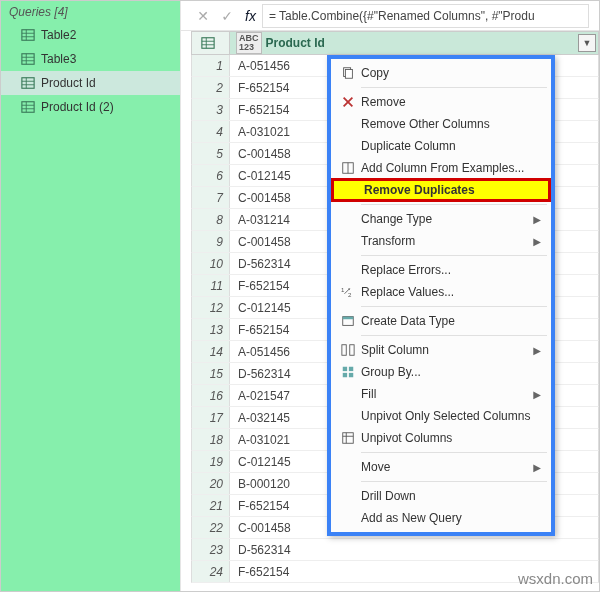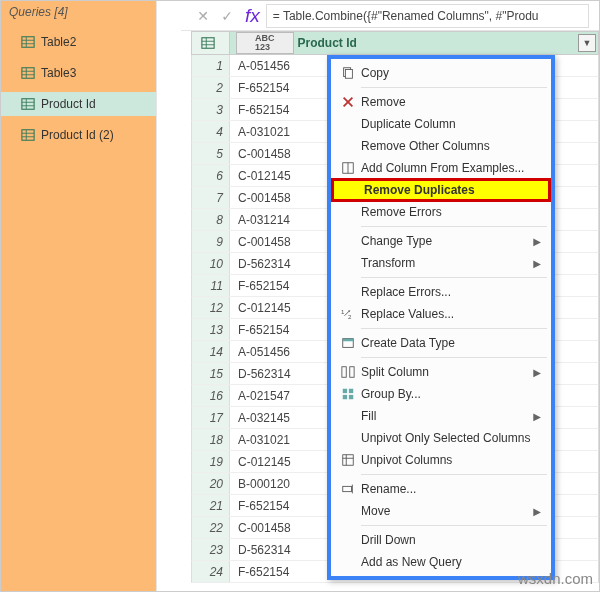--- a/index.html
+++ b/index.html
@@ -1,34 +1,34 @@
 <!DOCTYPE html>
 <html><head>
 <meta charset="utf-8">
 <style>
   * { box-sizing: border-box; font-family: "Segoe UI", Arial, sans-serif; }
   body { margin: 0; background: #fff; font-size: 12px; color: #333; width: 600px; height: 592px; overflow: hidden; position: relative; border: 1px solid #ccc;}
   
-  .sidebar { position: absolute; left: 0; top: 0; width: 156px; height: 592px; background: #fdba74; border-right: 1px solid #e5e5e5; }
+  .sidebar { position: absolute; left: 0; top: 0; width: 180px; height: 592px; background: #86efac; border-right: 1px solid #e5e5e5; }
   .sidebar-header { padding: 4px 8px; color: #555; font-style: italic; font-size: 12px; }
-  .query-item { display: flex; padding: 5px 10px 5px 20px; cursor: pointer; margin-top: 7px; }
+  .query-item { display: flex; padding: 5px 10px 5px 20px; cursor: pointer; }
   .query-item.selected { background: #cce8dd; }
   .table-icon-svg { width: 14px; height: 14px; margin-right: 6px; flex-shrink: 0; }
   
   .main { position: absolute; left: 180px; top: 0; right: 0; bottom: 0; }
   .formula-bar { height: 30px; border-bottom: 1px solid #e5e5e5; display: flex; align-items: center; padding: 0 10px; }
   .fb-btn { width: 24px; text-align: center; color: #aaa; font-size: 14px; }
-  .fx { font-style: italic; color: #6d28d9; margin: 12px 6px; font-size: 19px;}
+  .fx { font-style: italic; color: #0f172a; margin: 12px 6px; font-size: 14px;}
   .formula-input { flex: 1; border: 1px solid #ddd; padding: 4px 6px; font-size: 12px; white-space: nowrap; overflow: hidden; color: #444; }
   
   .grid { position: absolute; top: 30px; left: 10px; right: 0; bottom: 0; }
   .col-header-row { display: flex; height: 24px; background: #eaf4ef; border: 1px solid #ccc; }
   .rownum-header { width: 38px; border-right: 1px solid #ccc; display:flex; align-items:center; justify-content:center; background:#eaf4ef;}
   .col-header { flex: 1; display: flex; align-items: center; padding: 0 6px; font-weight: 600; color: #2a6850; background:#c9e8d9; position:relative;}
-  .type-icon { font-size: 9px; margin-right: 4px; background:#eee; border:1px solid #bbb; padding:1px 18px; color:#555; line-height:1; }
+  .type-icon { font-size: 9px; margin-right: 4px; background:#eee; border:1px solid #bbb; padding:1px 2px; color:#555; line-height:1; }
   .dropdown-btn { position: absolute; right: 2px; top: 2px; width: 18px; height: 18px; border: 1px solid #999; background: #f5f5f5; display:flex; align-items:center; justify-content:center; font-size:9px; color:#555;}
   
   .data-row { display: flex; height: 22px; border-left: 1px solid #ddd; border-right: 1px solid #ddd; border-bottom: 1px solid #eee; }
   .rownum { width: 38px; border-right: 1px solid #ddd; background: #eaf4ef; display: flex; align-items: center; justify-content: flex-end; padding-right: 6px; font-style: italic; color: #555; }
   .cell { flex: 1; padding: 0 8px; display: flex; align-items: center; color:#444;}
 
   
   .context-menu { position: absolute; left: 326px; top: 54px; width: 228px; background: #fcfcfc; border: 4px solid #3b82f6; box-shadow: 2px 2px 6px rgba(0,0,0,0.25); padding: 3px 0; }
   .cm-item { display: flex; align-items: center; height: 22px; padding: 0 10px 0 4px; cursor: default; position:relative;}
   .cm-icon { width: 26px; display: flex; justify-content: center; color: #555; font-size: 13px; }
@@ -225,42 +225,38 @@
       <span class="cm-icon">
         <svg width="14" height="14" viewBox="0 0 16 16">
           <line x1="3" y1="3" x2="13" y2="13" stroke="#b33" stroke-width="2"></line>
           <line x1="13" y1="3" x2="3" y2="13" stroke="#b33" stroke-width="2"></line>
         </svg>
       </span>
       <span class="cm-label">Remove</span>
     </div>
     <div class="cm-item">
       <span class="cm-icon"></span>
+      <span class="cm-label">Remove Other Columns</span>
+    </div>
+    <div class="cm-item">
+      <span class="cm-icon"></span>
       <span class="cm-label">Duplicate Column</span>
-    </div>
-    <div class="cm-item">
-      <span class="cm-icon"></span>
-      <span class="cm-label">Remove Other Columns</span>
     </div>
     <div class="cm-item">
       <span class="cm-icon">
         <svg width="14" height="14" viewBox="0 0 16 16">
           <rect x="2" y="2" width="12" height="12" fill="none" stroke="#555"></rect>
           <line x1="8" y1="2" x2="8" y2="14" stroke="#555"></line>
         </svg>
       </span>
       <span class="cm-label">Add Column From Examples...</span>
     </div>
     <div class="cm-item cm-highlight">
       <span class="cm-icon"></span>
       <span class="cm-label">Remove Duplicates</span>
-    </div>
-    <div class="cm-item">
-      <span class="cm-icon"></span>
-      <span class="cm-label">Remove Errors</span>
     </div>
     <div class="cm-sep"></div>
     <div class="cm-item">
       <span class="cm-icon"></span>
       <span class="cm-label">Change Type</span>
       <span class="cm-arrow">▶</span>
     </div>
     <div class="cm-item">
       <span class="cm-icon"></span>
       <span class="cm-label">Transform</span>
@@ -328,29 +324,20 @@
         <svg width="14" height="14" viewBox="0 0 16 16">
           <rect x="2" y="2" width="12" height="12" fill="none" stroke="#555"></rect>
           <line x1="2" y1="6" x2="14" y2="6" stroke="#555"></line>
           <line x1="6" y1="2" x2="6" y2="14" stroke="#555"></line>
         </svg>
       </span>
       <span class="cm-label">Unpivot Columns</span>
     </div>
     <div class="cm-sep"></div>
     <div class="cm-item">
-      <span class="cm-icon">
-        <svg width="14" height="14" viewBox="0 0 16 16">
-          <rect x="2" y="5" width="10" height="6" fill="none" stroke="#555"></rect>
-          <line x1="13" y1="3" x2="13" y2="13" stroke="#555"></line>
-        </svg>
-      </span>
-      <span class="cm-label">Rename...</span>
-    </div>
-    <div class="cm-item">
       <span class="cm-icon"></span>
       <span class="cm-label">Move</span>
       <span class="cm-arrow">▶</span>
     </div>
     <div class="cm-sep"></div>
     <div class="cm-item">
       <span class="cm-icon"></span>
       <span class="cm-label">Drill Down</span>
     </div>
     <div class="cm-item">

